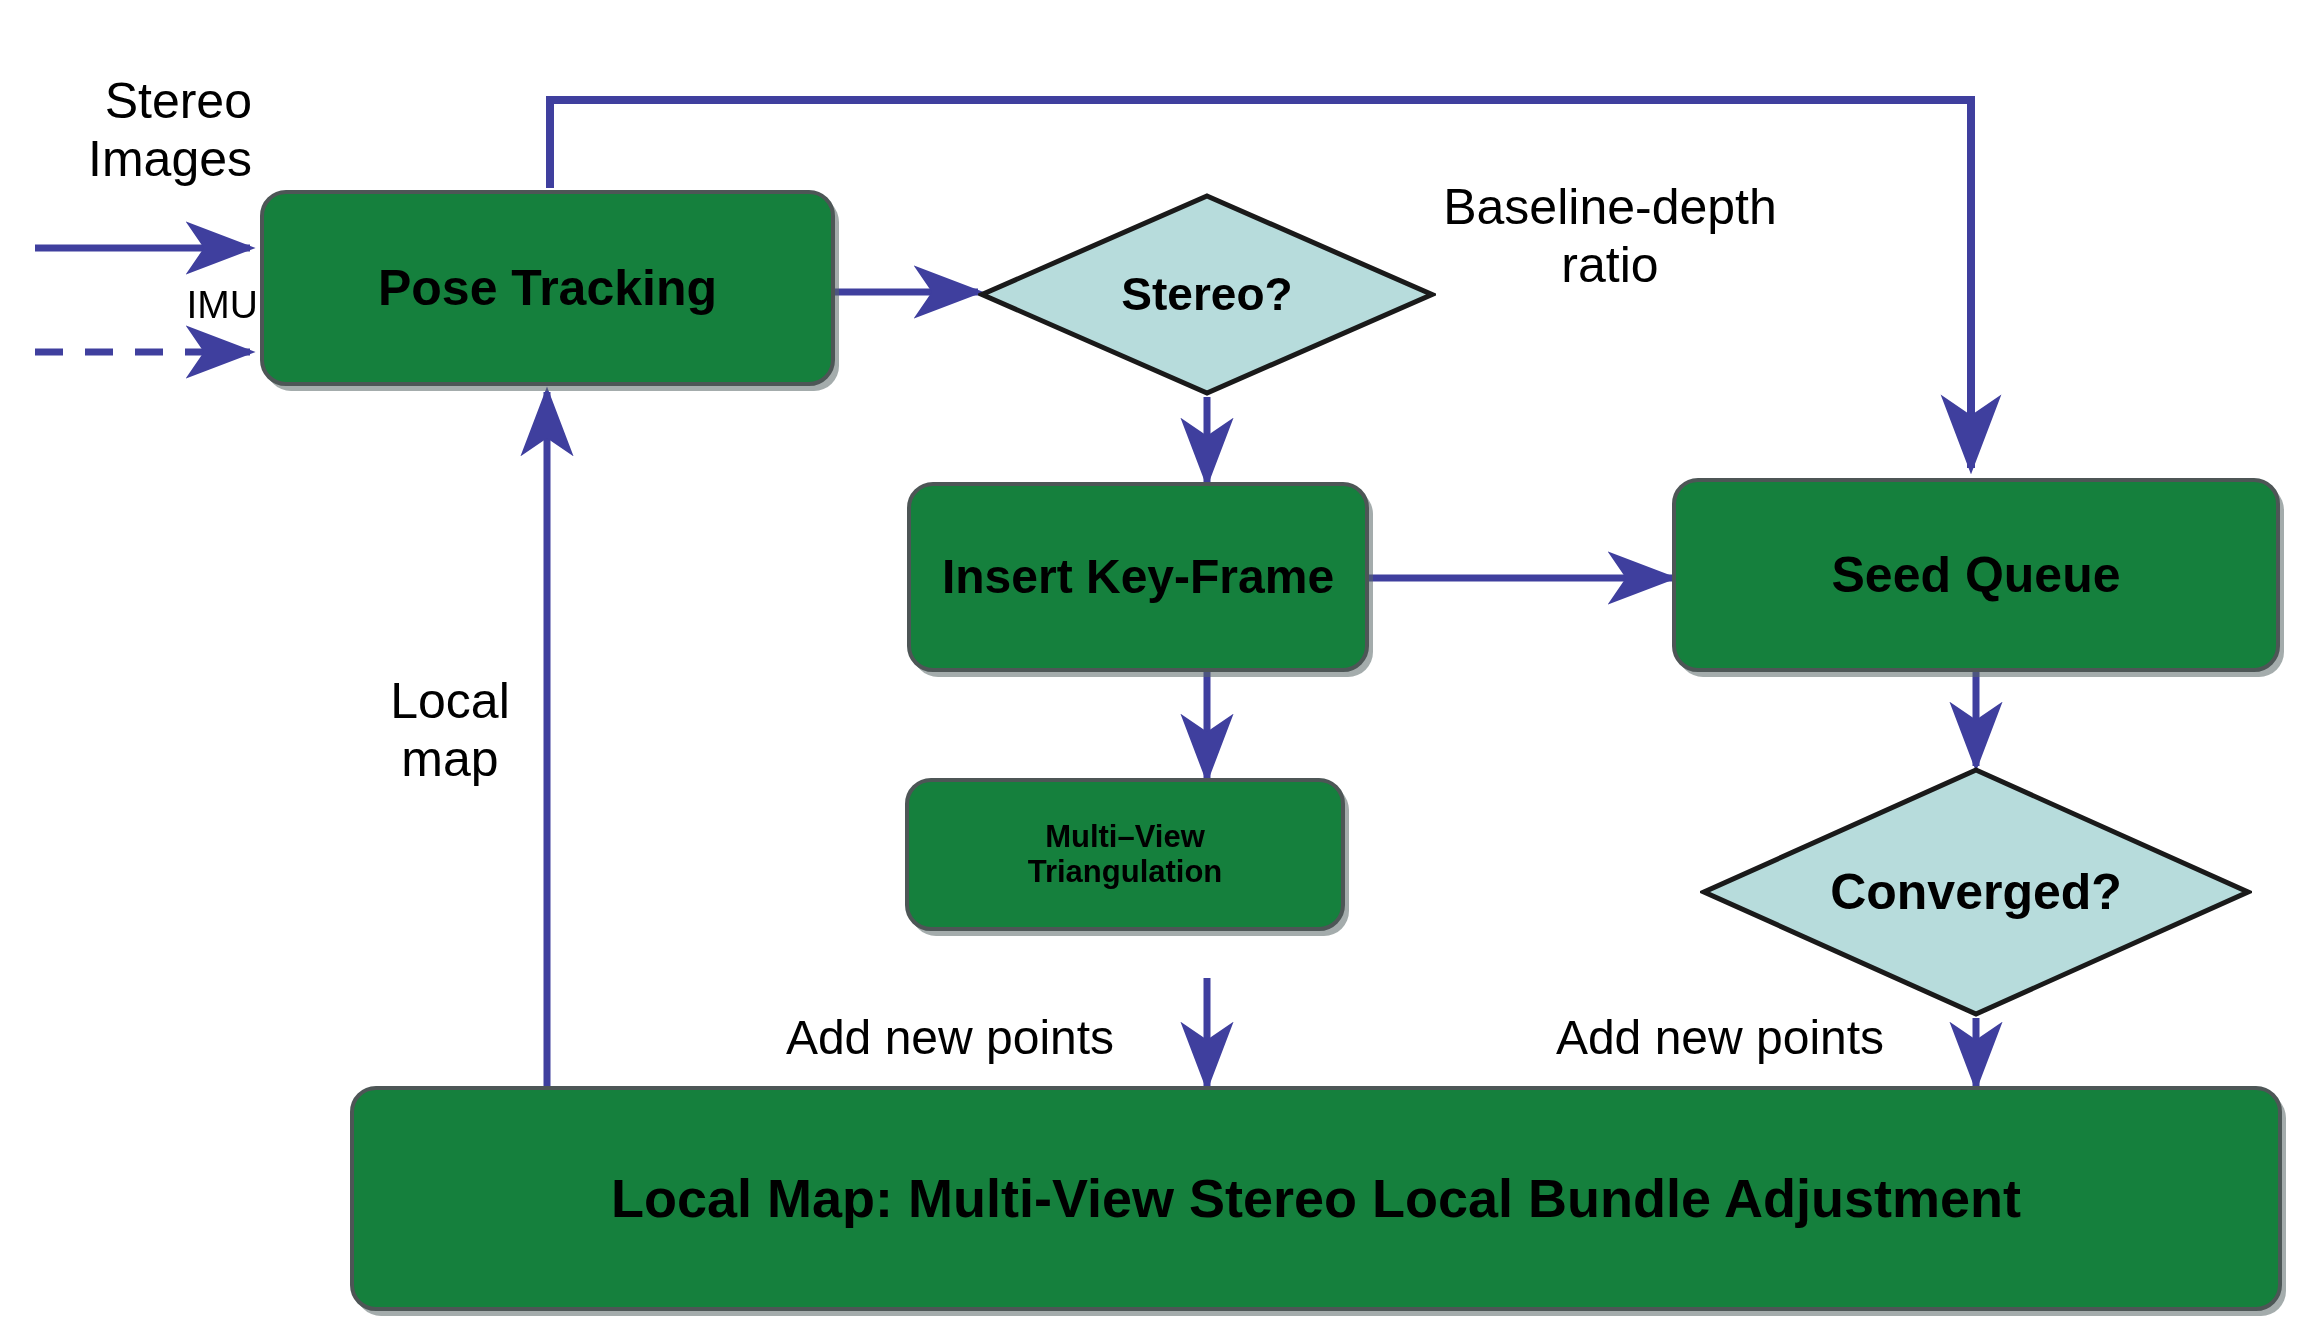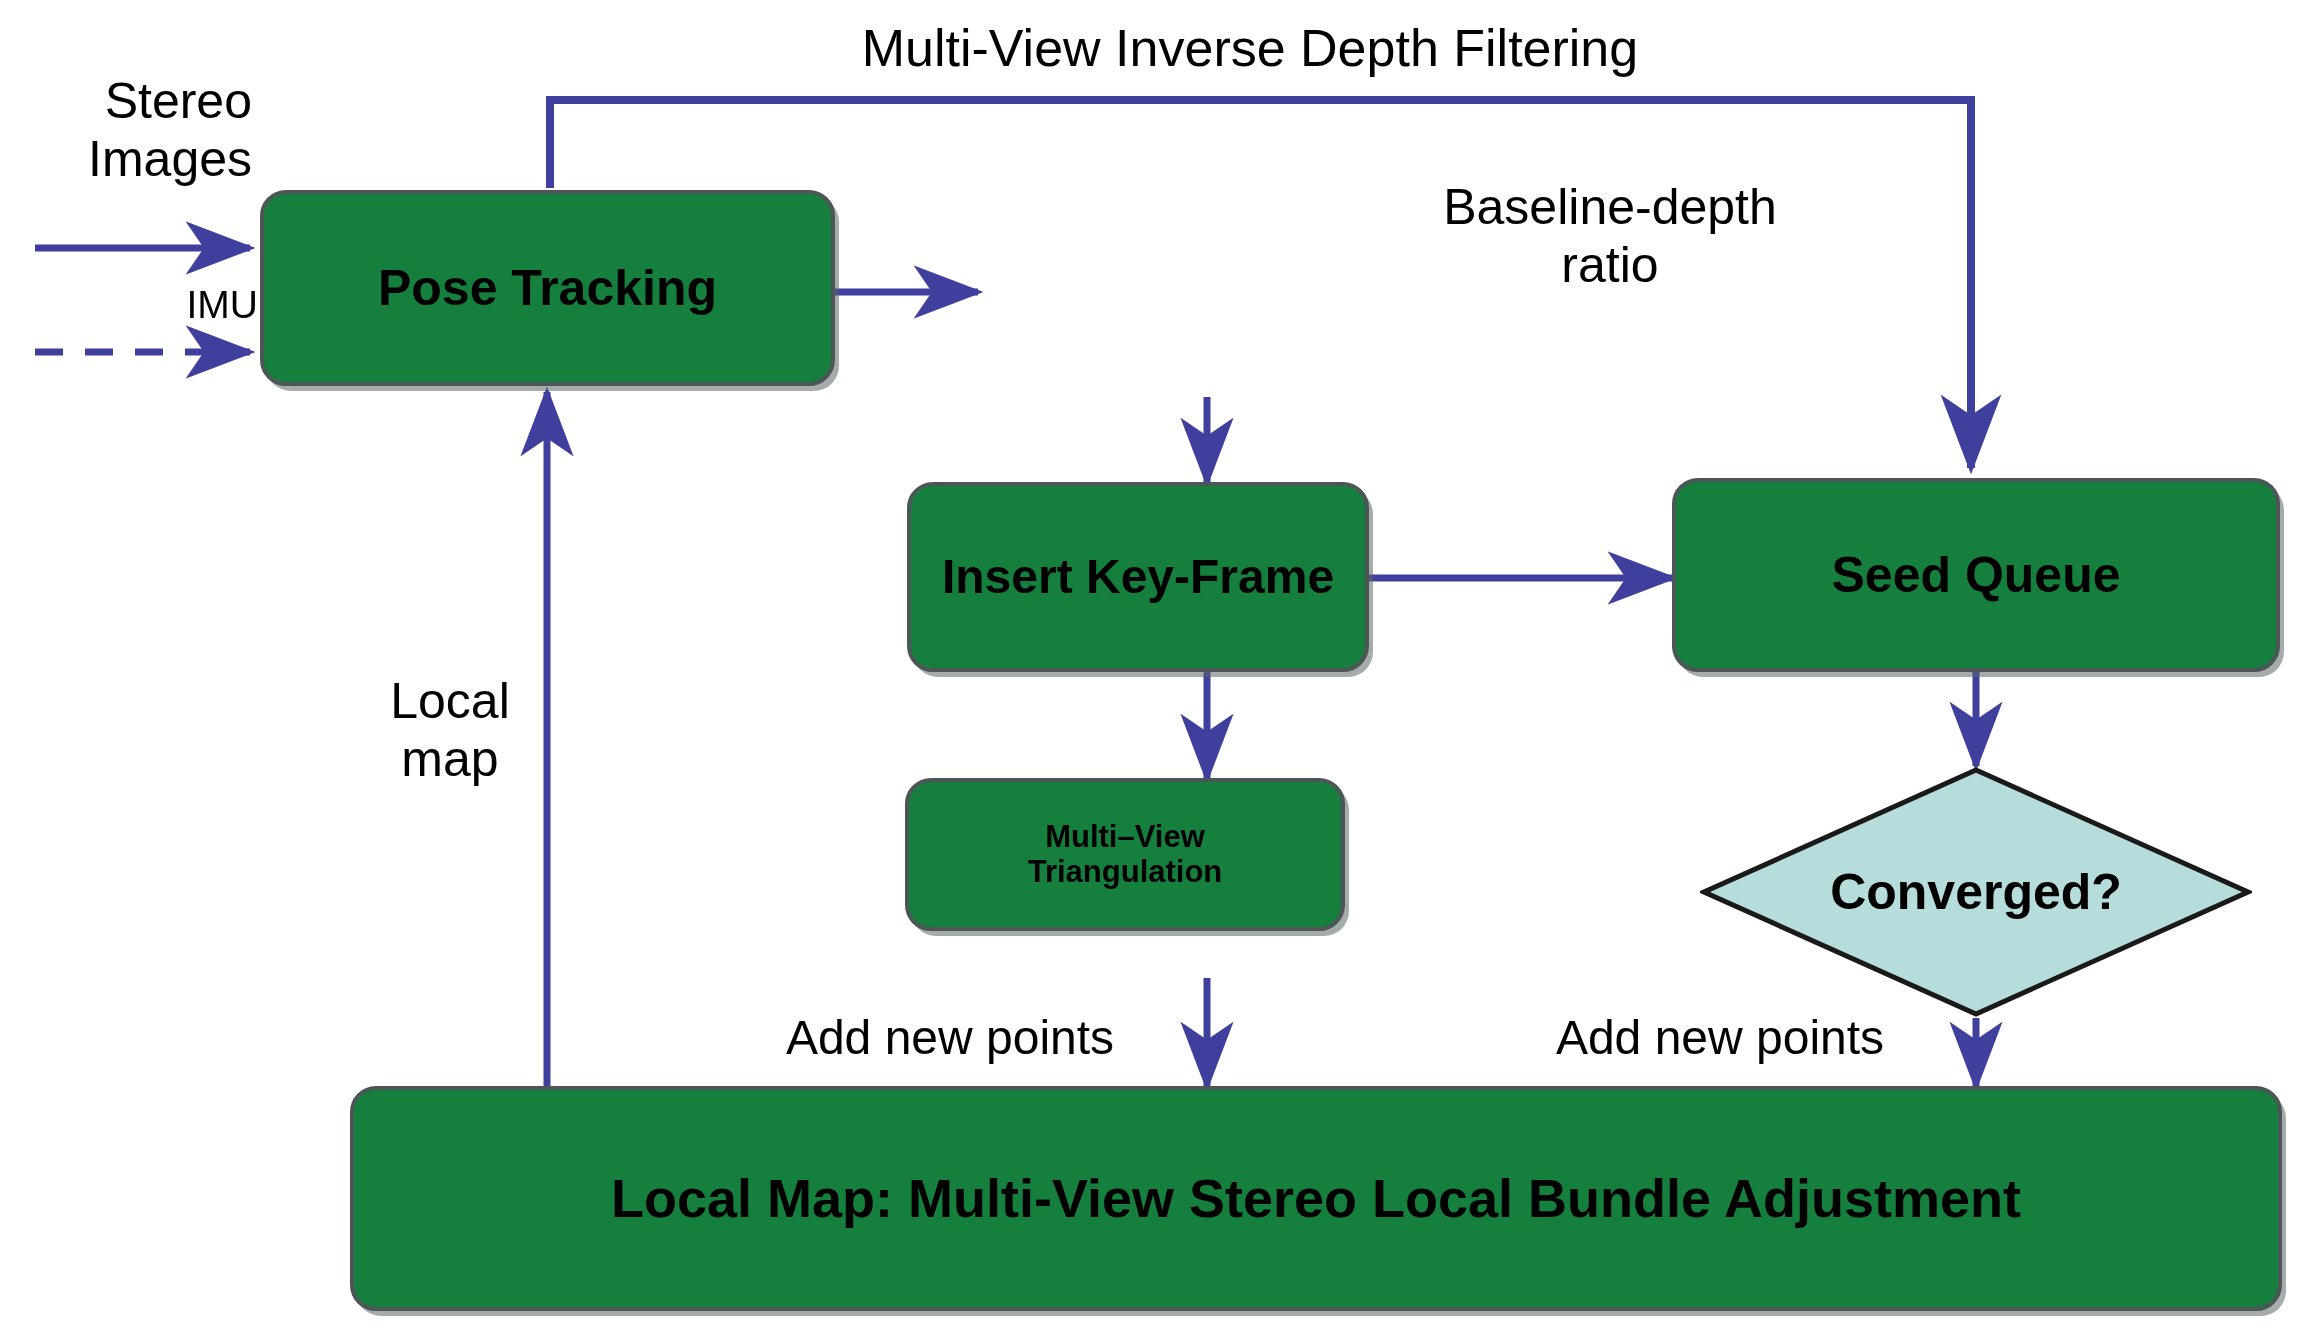--- a/index.html
+++ b/index.html
@@ -123,20 +123,26 @@
 
     <g>
       <line x1="547" y1="1090" x2="547" y2="392" stroke="#3f3f9e" stroke-width="7" marker-end="url(#arrowhead)"></line>
     </g>
   </svg>
 
   <div class="node proc" style="left:260px; top:190px; width:575px; height:196px; font-size:50px;">
     <span>Pose Tracking</span>
   </div>
 
+  <div class="node decision" style="left:978px; top:192px; width:458px; height:205px; font-size:46px;">
+    <svg class="dia-shape" viewBox="0 0 458 205" preserveAspectRatio="none">
+      <polygon points="229,4 454,102.5 229,201 4,102.5" fill="#b7dcdc" stroke="#1a1a1a" stroke-width="5"></polygon>
+    </svg>
+    <span class="dia-label">Stereo?</span>
+  </div>
 
   <div class="node proc" style="left:907px; top:482px; width:462px; height:190px; font-size:48px;">
     <span>Insert Key-Frame</span>
   </div>
 
   <div class="node proc" style="left:1672px; top:478px; width:608px; height:194px; font-size:50px;">
     <span>Seed Queue</span>
   </div>
 
   <div class="node proc" style="left:905px; top:778px; width:440px; height:153px; font-size:31px; white-space:pre-line;">
@@ -153,21 +159,20 @@
 
   <div class="node proc" style="left:350px; top:1086px; width:1932px; height:225px; font-size:54px;">
     <span>Local Map: Multi-View Stereo Local Bundle Adjustment</span>
   </div>
 
   <div class="edge-label" style="left:22px; top:72px; width:230px; font-size:50px; text-align:right;">Stereo
 Images</div>
 
   <div class="edge-label" style="left:38px; top:282px; width:220px; font-size:39px; text-align:right;">IMU</div>
 
-  <div class="edge-label" style="left:700px; top:18px; width:1100px; font-size:52px;">Multi-View Inverse Depth Filtering</div>
 
   <div class="edge-label" style="left:1370px; top:178px; width:480px; font-size:50px;">Baseline-depth
 ratio</div>
 
   <div class="edge-label" style="left:360px; top:672px; width:180px; font-size:50px;">Local
 map</div>
 
   <div class="edge-label" style="left:720px; top:1010px; width:460px; font-size:48px; text-align:center;">Add new points</div>
 
   <div class="edge-label" style="left:1490px; top:1010px; width:460px; font-size:48px; text-align:center;">Add new points</div>

